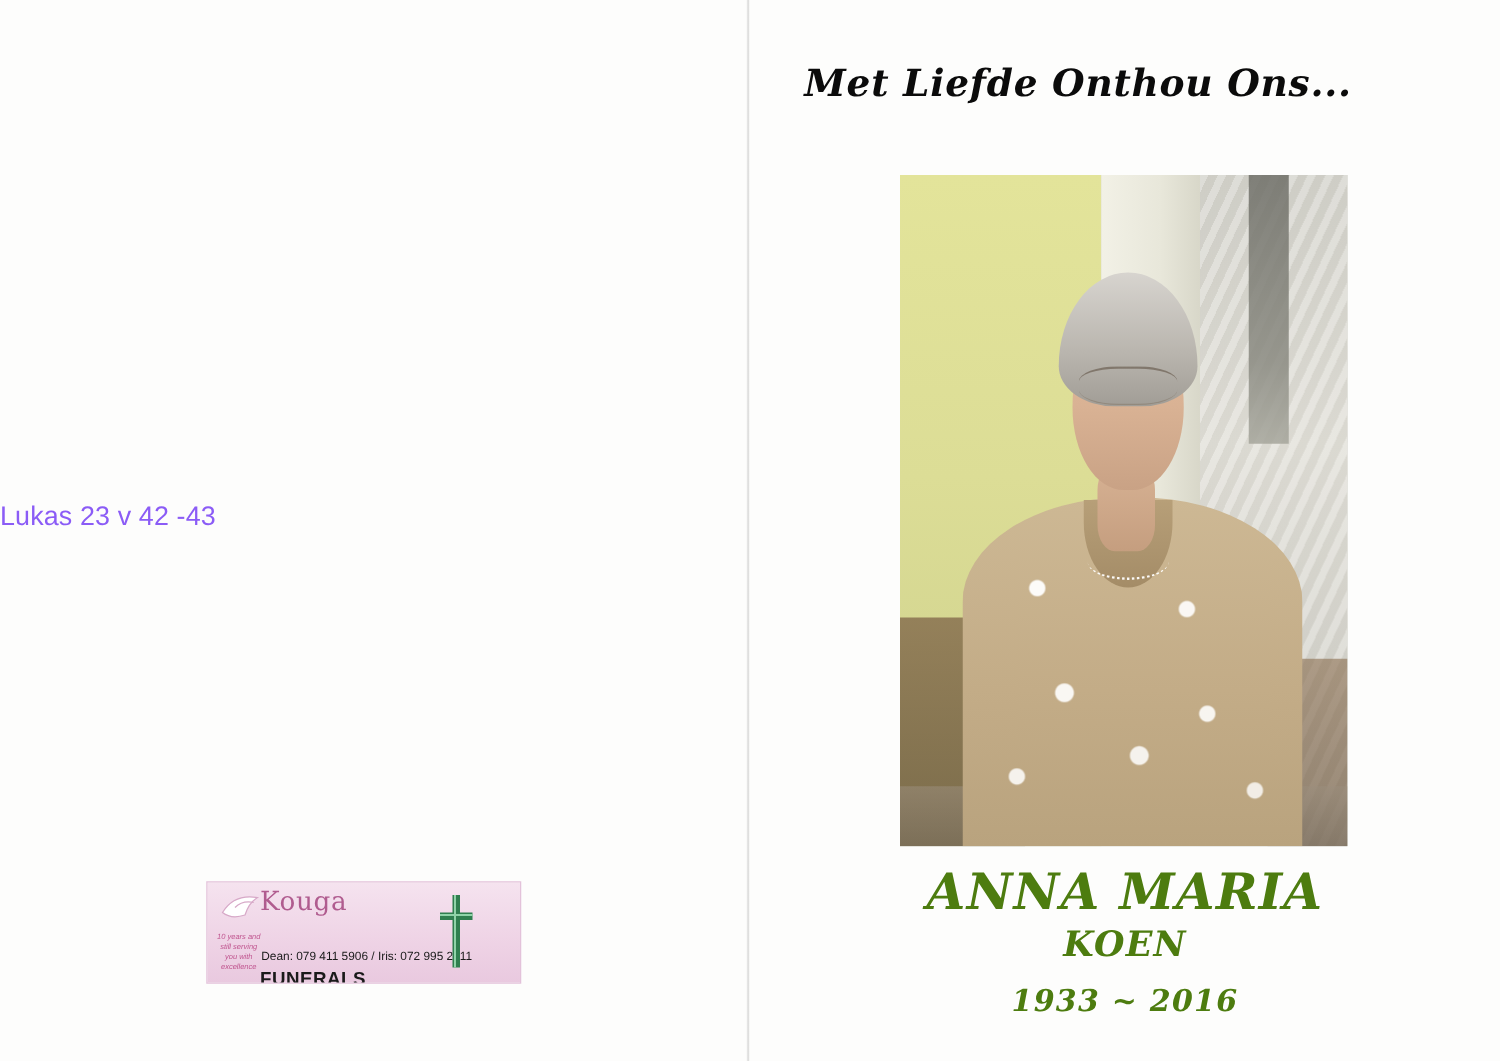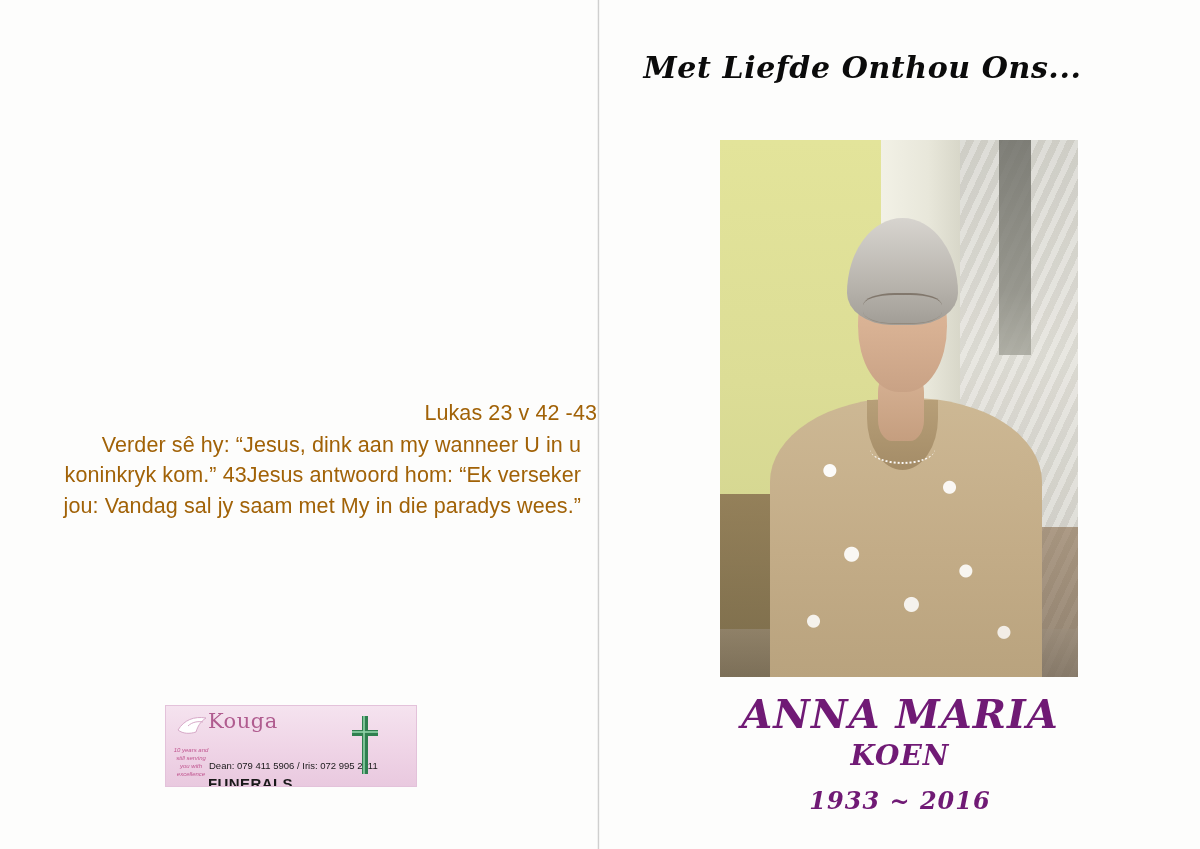--- a/index.html
+++ b/index.html
@@ -45,26 +45,25 @@
     top: 0;
     width: 597px;
     height: 849px;
   }
 
   .scripture-block {
     position: absolute;
     left: 0;
     top: 398px;
     width: 580px;
-    text-align: right;
+    text-align: left;
     font-size: 21.5px;
     line-height: 1.42;
-    color: #a16207;
+    color: #8b5cf6;
     letter-spacing: 0.1px;
-    padding-left: 17px;
   }
   .scripture-ref {
     display: block;
     margin-bottom: 1px;
   }
   .scripture-text {
     display: block;
     padding: 0 16px;
   }
 
@@ -294,21 +293,21 @@
 
   .name-block {
     position: absolute;
     left: 0;
     top: 690px;
     width: 600px;
     text-align: center;
     font-family: "DejaVu Serif", serif;
     font-style: italic;
     font-weight: bold;
-    color: #701a75;
+    color: #4d7c0f;
   }
   .name-line1 {
     display: block;
     font-size: 40px;
     letter-spacing: 1px;
   }
   .name-line2 {
     display: block;
     font-size: 28px;
     letter-spacing: 1px;
@@ -326,21 +325,20 @@
 <body>
 
 <div class="page">
 
   <div class="fold-line"></div>
 
   <div class="left-panel">
 
     <div class="scripture-block">
       <span class="scripture-ref">Lukas 23 v 42 -43</span>
-      <span class="scripture-text">Verder sê hy: “Jesus, dink aan my wanneer U in u koninkryk kom.” 43Jesus antwoord hom: “Ek verseker jou: Vandag sal jy saam met My in die paradys wees.”</span>
     </div>
 
     <div class="funeral-logo">
       <span class="logo-bird">
         <svg width="34" height="26" viewBox="0 0 34 26">
           <path d="M2 16 C8 6, 18 2, 30 4 C24 8, 22 12, 20 18 C14 20, 7 20, 2 16 Z" fill="#ffffff" stroke="#d7a9c8" stroke-width="1"></path>
           <path d="M12 12 C16 8, 22 7, 27 8" fill="none" stroke="#d7a9c8" stroke-width="1"></path>
         </svg>
       </span>
       <span class="logo-script">Kouga</span>

